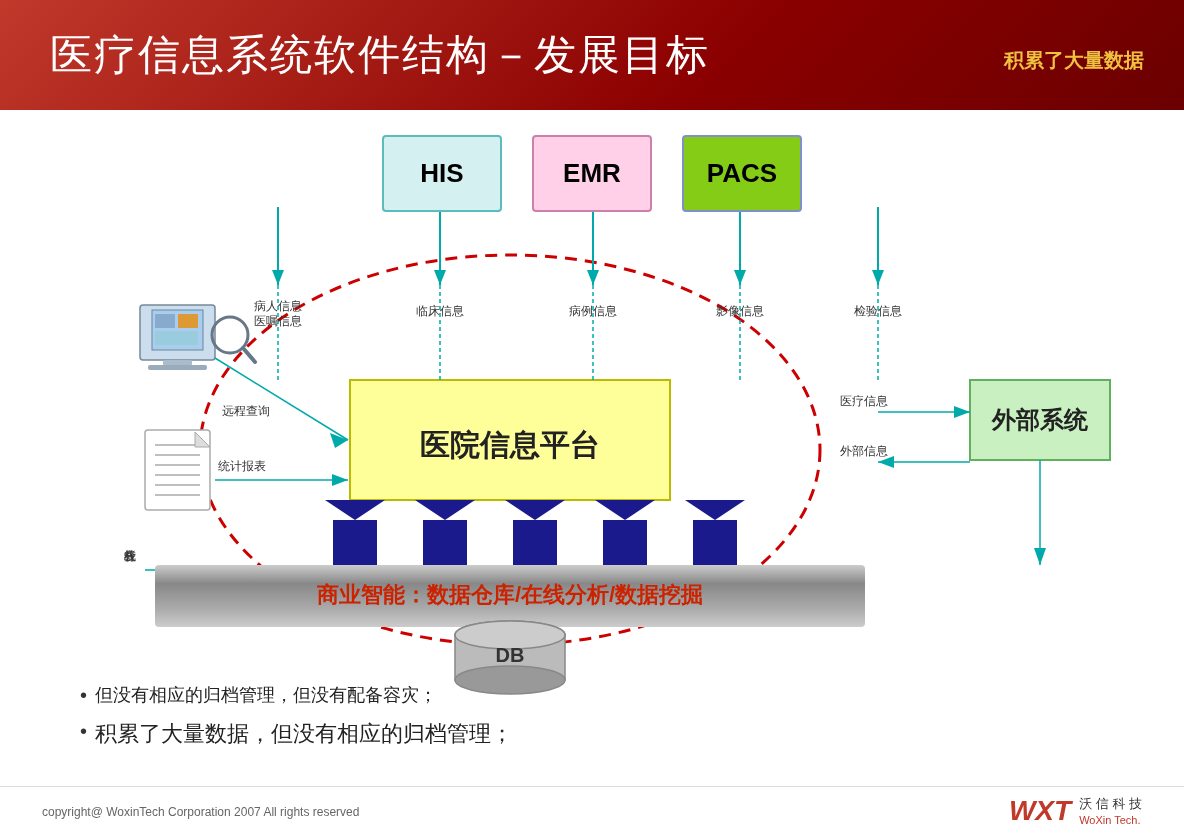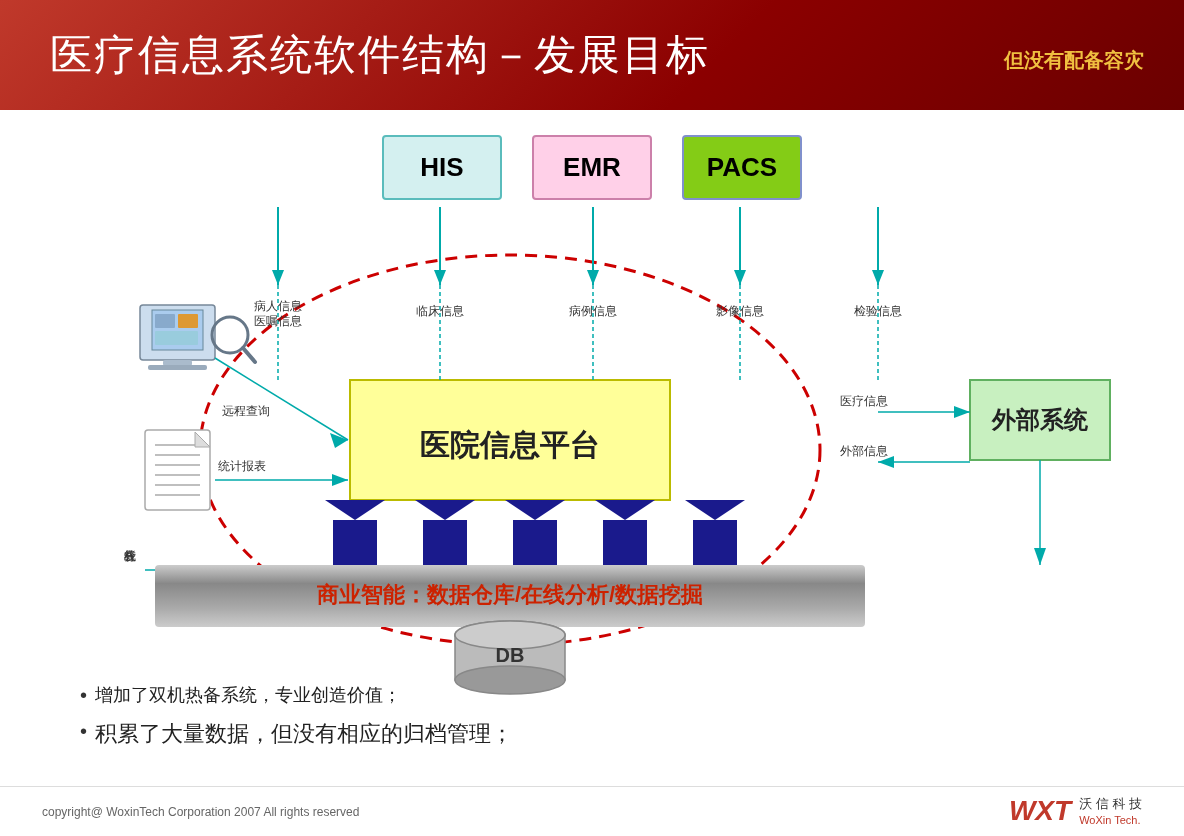--- a/index.html
+++ b/index.html
@@ -49,21 +49,21 @@
       display: flex;
       justify-content: center;
       gap: 30px;
       margin-top: 15px;
       position: relative;
       z-index: 10;
     }
 
     .sys-box {
       width: 120px;
-      height: 65px;
+      height: 77px;
       display: flex;
       align-items: center;
       justify-content: center;
       font-size: 26px;
       font-weight: bold;
       border: 2px solid #999;
       border-radius: 4px;
     }
     .sys-his { background: #d4f0f0; border-color: #5abcbc; }
     .sys-cis { background: #ffffa0; border-color: #cccc00; }
@@ -135,21 +135,21 @@
       z-index: 3;
     }
   </style>
 </head>
 <body>
 
 <div class="header">
   <div>
     <div class="header-title">医疗信息系统软件结构－发展目标</div>
   </div>
-  <div class="header-subtitle">但没有配备容灾</div>
+  <div class="header-subtitle">积累了大量数据</div>
 </div>
 
 <div class="content">
 
   <div class="system-boxes">
     <div class="sys-box sys-his">
       <span>HIS</span>
     </div>
     <div class="sys-box sys-emr">
       <span>EMR</span>
@@ -271,21 +271,21 @@
     <polygon points="878,352 894,346 894,358" fill="#00aaaa"></polygon>
 
     <line x1="1040" y1="350" x2="1040" y2="455" stroke="#00aaaa" stroke-width="1.5"></line>
     <polygon points="1040,455 1034,438 1046,438" fill="#00aaaa"></polygon>
 
   </svg>
 
   <div style="position: absolute; bottom: 75px; left: 80px; right: 80px;">
     <div class="bullet-item">
       <span class="bullet-dot">•</span>
-      <span style="font-size:18px;">增加了双机热备系统，专业创造价值；</span>
+      <span style="font-size:18px;">但没有相应的归档管理，但没有配备容灾；</span>
     </div>
     <div class="bullet-item">
       <span class="bullet-dot">•</span>
       <span style="font-size:22px;">积累了大量数据，但没有相应的归档管理；</span>
     </div>
   </div>
 
   <div class="footer">
     <span class="footer-copy">copyright@ WoxinTech Corporation 2007 All rights reserved</span>
     <div class="footer-logo">

